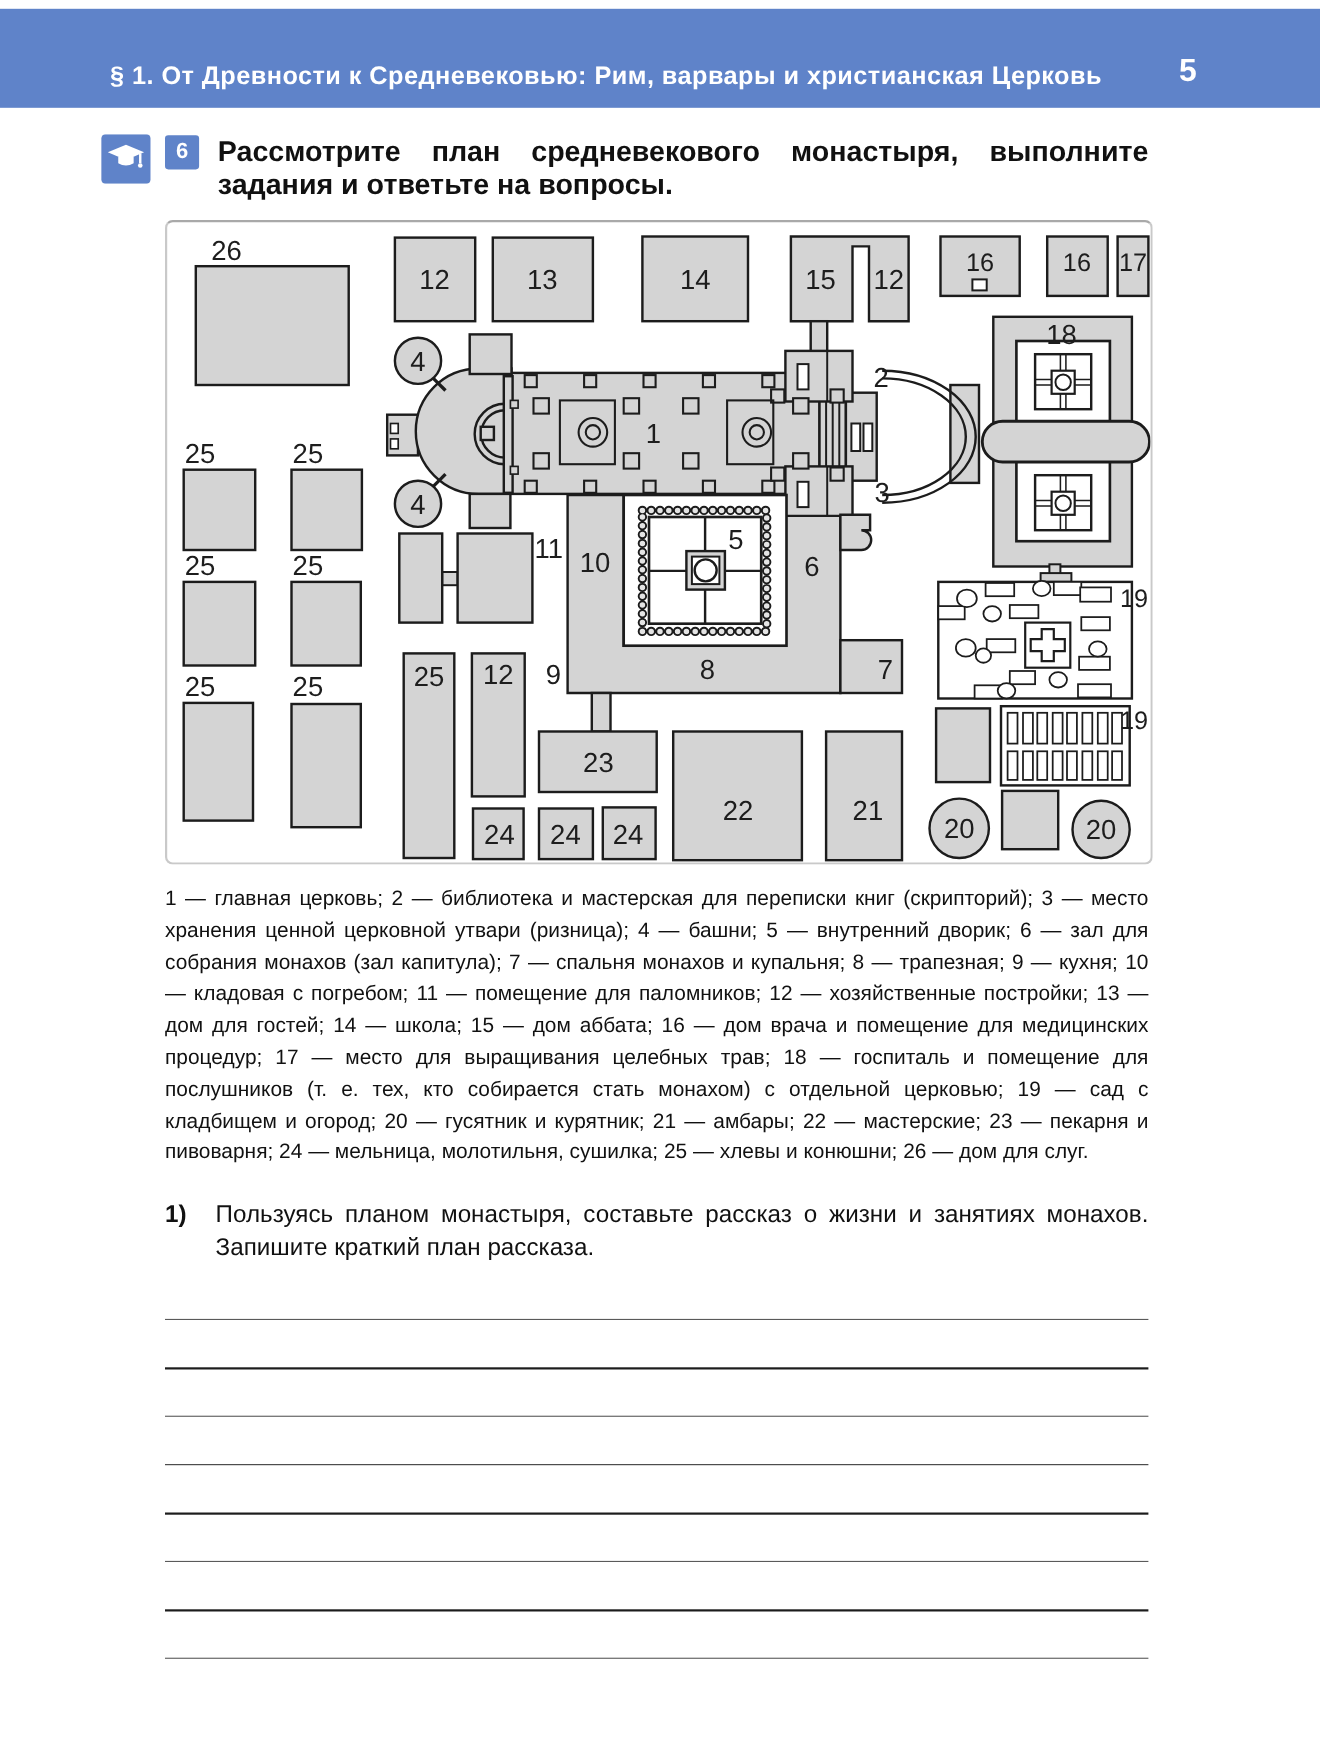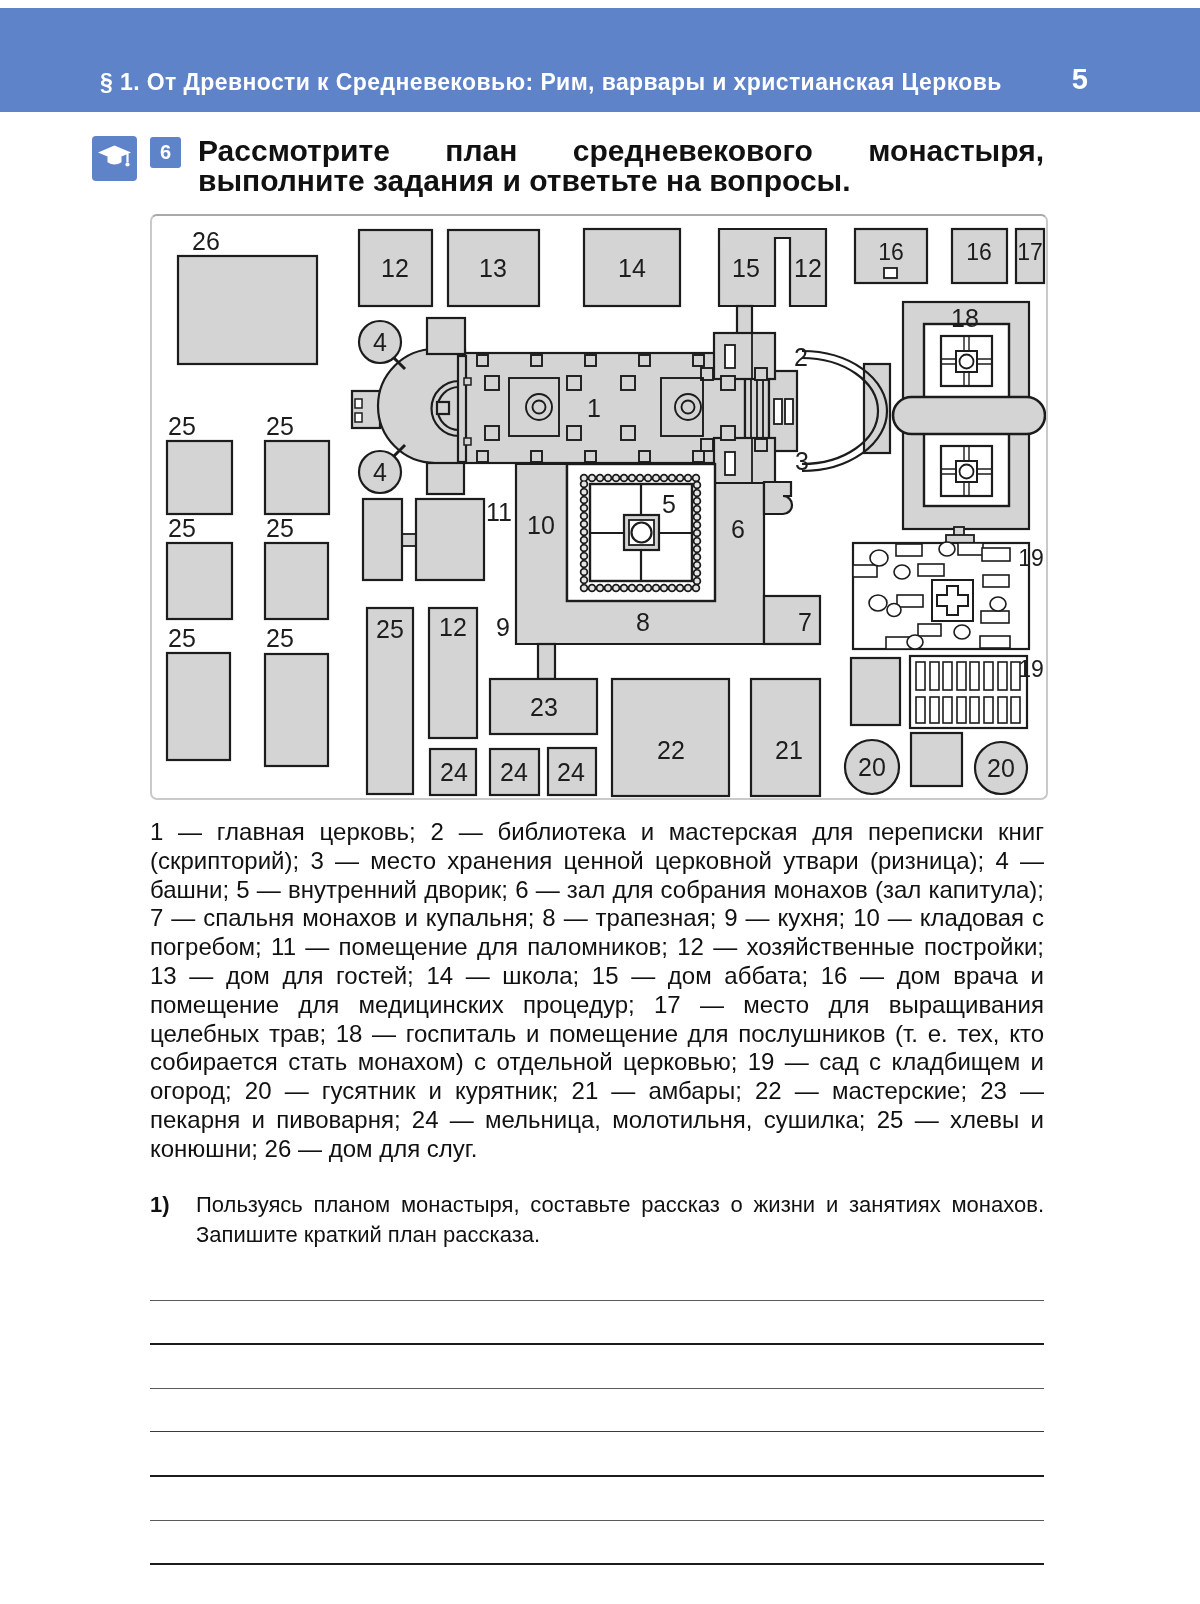--- a/index.html
+++ b/index.html
@@ -5,21 +5,21 @@
   html,body { margin:0; padding:0; }
   body {
     width:1200px; height:1604px;
     background:#ffffff;
     font-family:"Liberation Sans", sans-serif;
     color:#111;
     position:relative;
   }
   
   .page-header {
-    margin-top:8px; height:104px;
+    margin-top:8px; height:90px;
     background:#5f83c9;
     display:flex; align-items:flex-end; justify-content:space-between;
     box-sizing:border-box;
     padding:0 112px 16px 100px;
   }
   .page-header .title {
     color:#fff; font-weight:bold; font-size:23px; letter-spacing:.4px;
   }
   .page-header .pagenum {
     color:#fff; font-weight:bold; font-size:29px;
@@ -28,21 +28,21 @@
   .task-row { margin:24px 0 0 92px; width:956px; display:flex; align-items:flex-start; }
   .cap-box { width:45px; height:45px; flex:0 0 45px; }
   .num-badge {
     margin-left:13px; margin-top:1px; width:31px; height:31px; flex:0 0 31px;
     background:#5f83c9; border-radius:3px;
     color:#fff; font-weight:bold; font-size:20px;
     display:flex; align-items:center; justify-content:center;
   }
   .task-text {
     margin-left:17px; width:846px;
-    font-size:30px; line-height:30px; font-weight:600;
+    font-size:26px; line-height:30px; font-weight:600;
     text-align:justify;
   }
   
   .plan-box {
     margin:18px 0 0 150px;
     width:894px; height:582px;
     border:2px solid #c9c9c9; border-top-color:#a9a9a9;
     border-radius:7px;
     box-sizing:content-box;
     background:#fff;
@@ -50,21 +50,21 @@
   }
   .plan-box svg { display:block; }
   svg text {
     font-family:"Liberation Sans", sans-serif;
     fill:#1d1d1d; font-size:25px;
   }
   svg text.small { font-size:23px; }
   
   .legend {
     margin:18px 0 0 150px; width:894px;
-    font-size:24px; line-height:28.8px;
+    font-size:19px; line-height:28.8px;
     text-align:justify;
   }
   
   .question { margin:26px 0 0 150px; width:894px; display:flex; }
   .q-num { width:46px; flex:0 0 46px; font-size:22px; line-height:30px; font-weight:600; }
   .q-text { flex:1; font-size:22px; line-height:30px; font-weight:400; text-align:justify; }
   
   .answers { margin:14px 0 0 150px; width:894px; }
   .answer-line { height:42.6px; border-bottom:1.4px solid #5a5a5a; }
   .answer-line:first-child { height:36px; }

